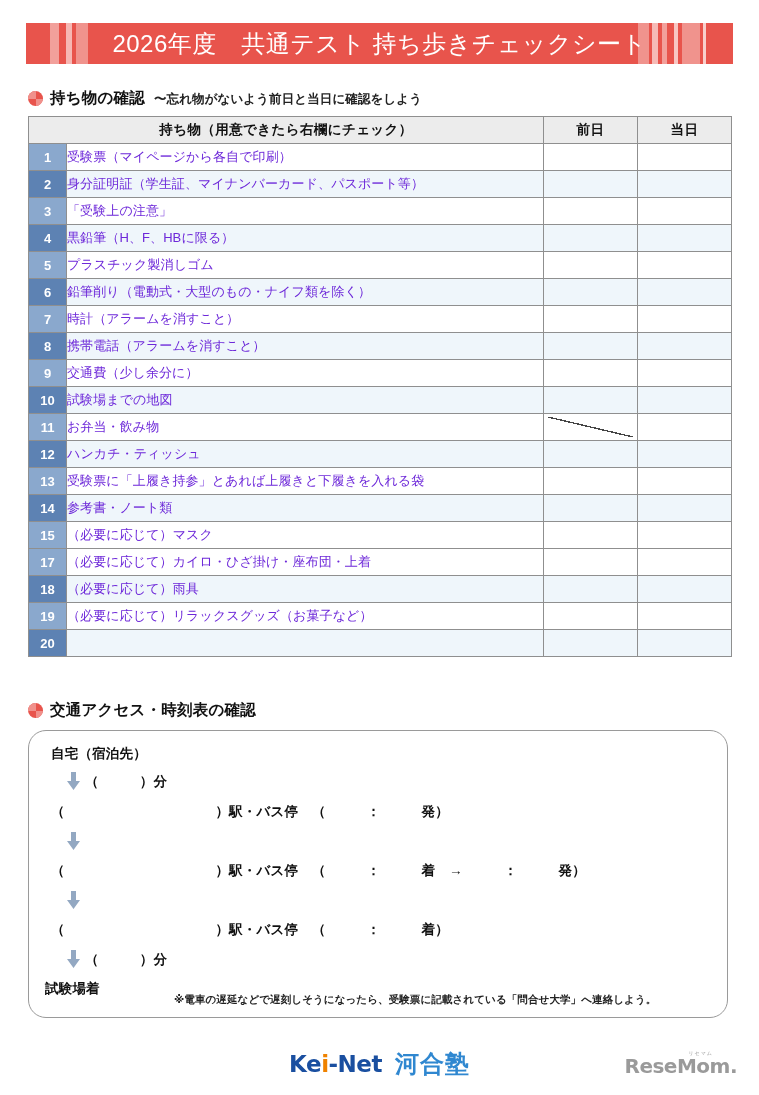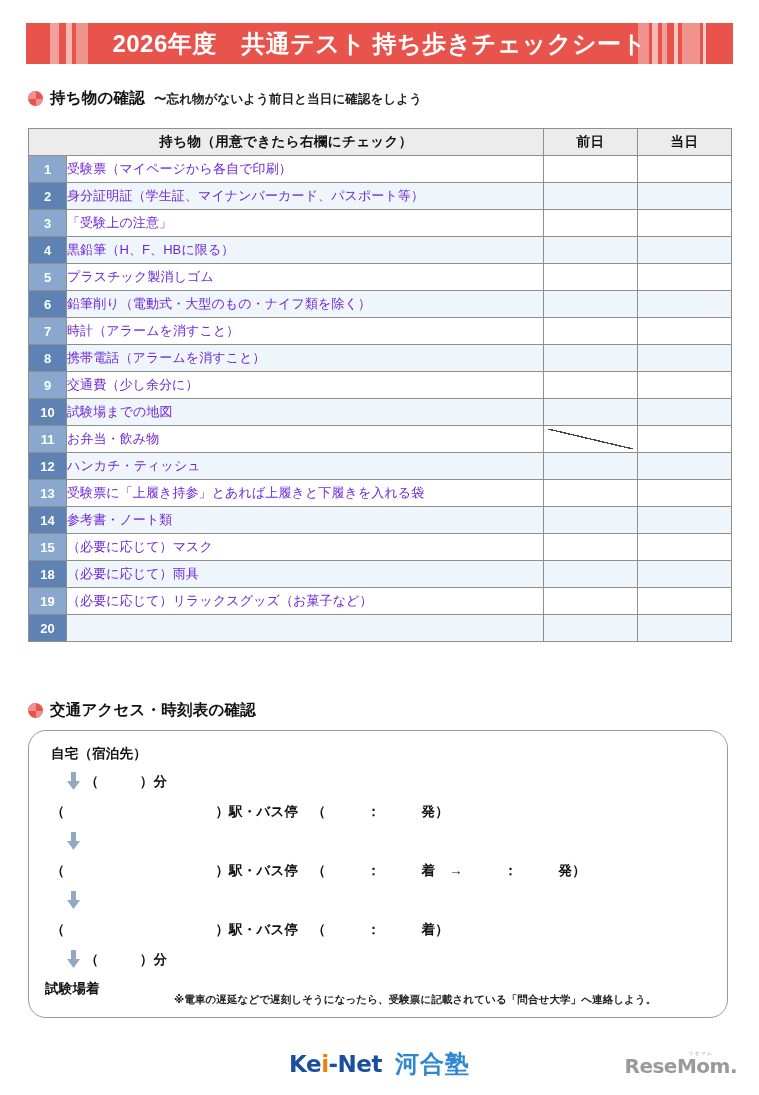--- a/index.html
+++ b/index.html
@@ -33,21 +33,21 @@
   }
   .banner-title {
     position: absolute;
     left: 0; top: 0;
     width: 100%; height: 100%;
     display: flex;
     align-items: center;
     justify-content: center;
     color: #ffffff;
     font-size: 24px;
-    font-weight: bold;
+    font-weight: normal;
     letter-spacing: 0.5px;
     z-index: 5;
     white-space: nowrap;
   }
 
   
   .section-head {
     position: absolute;
     display: flex;
     align-items: baseline;
@@ -90,21 +90,21 @@
     font-weight: bold;
     color: #222222;
     margin-left: 9px;
     letter-spacing: 0.1px;
   }
 
   
   .tbl-wrap {
     position: absolute;
     left: 28px;
-    top: 128px;
+    top: 116px;
     width: 703px;
   }
   table.checklist {
     border-collapse: collapse;
     width: 703px;
     table-layout: fixed;
   }
   table.checklist th,
   table.checklist td {
     border: 1px solid #8f8f8f;
@@ -381,20 +381,26 @@
           <td class="item-cell">参考書・ノート類</td>
           <td class="chk-cell"></td>
           <td class="chk-cell"></td>
         </tr>
         <tr class="plain">
           <td class="no-cell light">15</td>
           <td class="item-cell">（必要に応じて）マスク</td>
           <td class="chk-cell"></td>
           <td class="chk-cell"></td>
         </tr>
+        <tr class="plain">
+          <td class="no-cell light">17</td>
+          <td class="item-cell">（必要に応じて）カイロ・ひざ掛け・座布団・上着</td>
+          <td class="chk-cell"></td>
+          <td class="chk-cell"></td>
+        </tr>
         <tr class="alt">
           <td class="no-cell dark">18</td>
           <td class="item-cell">（必要に応じて）雨具</td>
           <td class="chk-cell"></td>
           <td class="chk-cell"></td>
         </tr>
         <tr class="plain">
           <td class="no-cell light">19</td>
           <td class="item-cell">（必要に応じて）リラックスグッズ（お菓子など）</td>
           <td class="chk-cell"></td>

